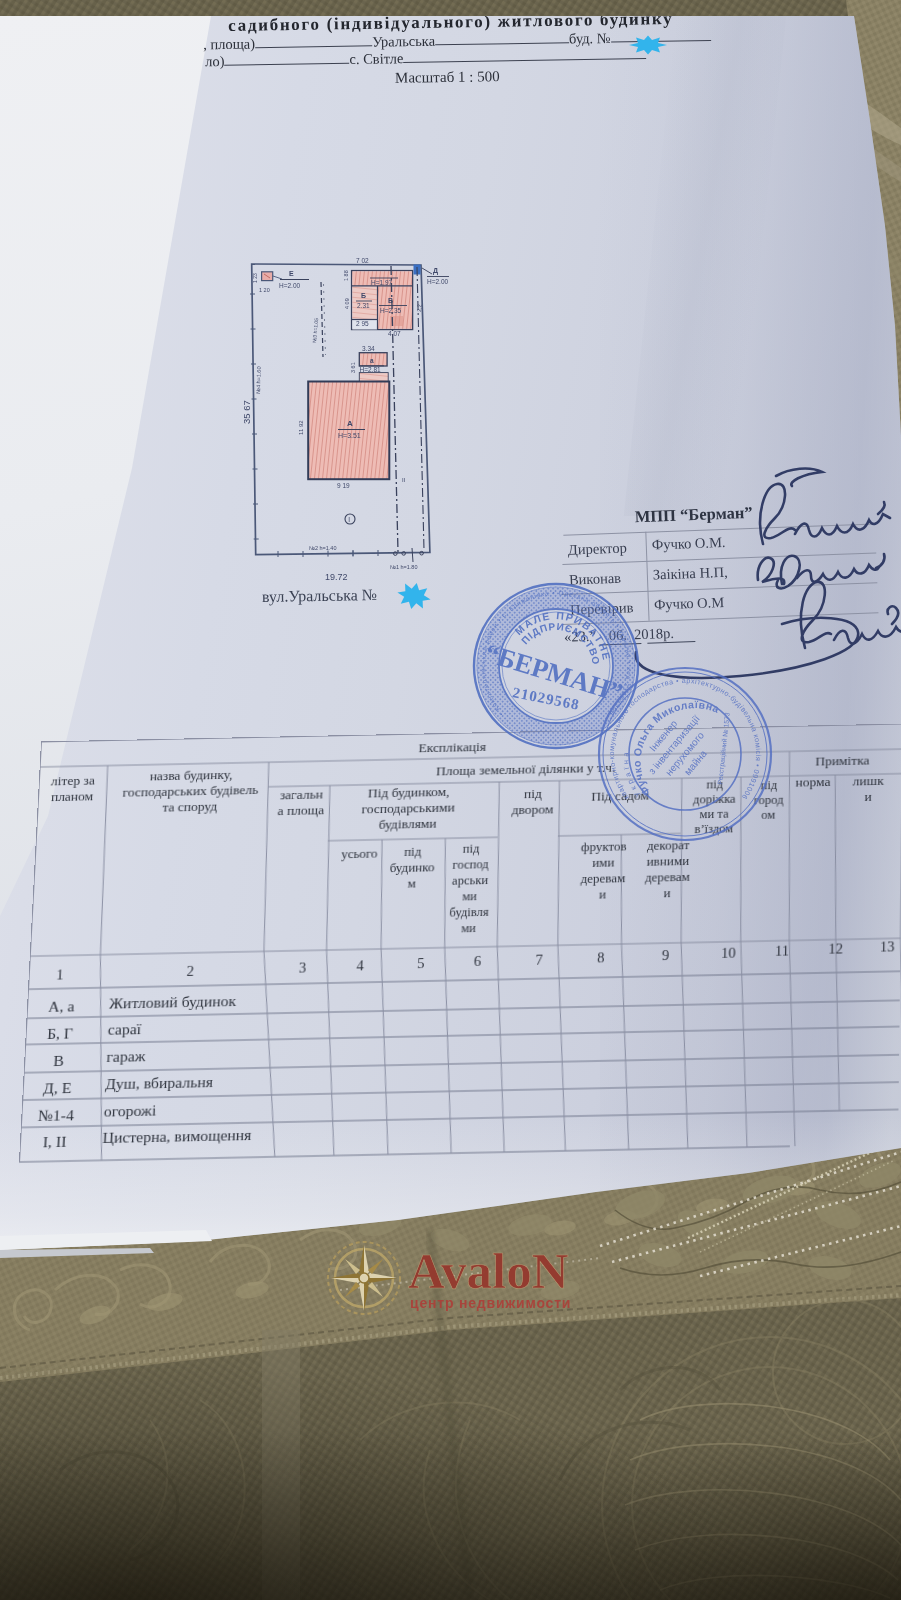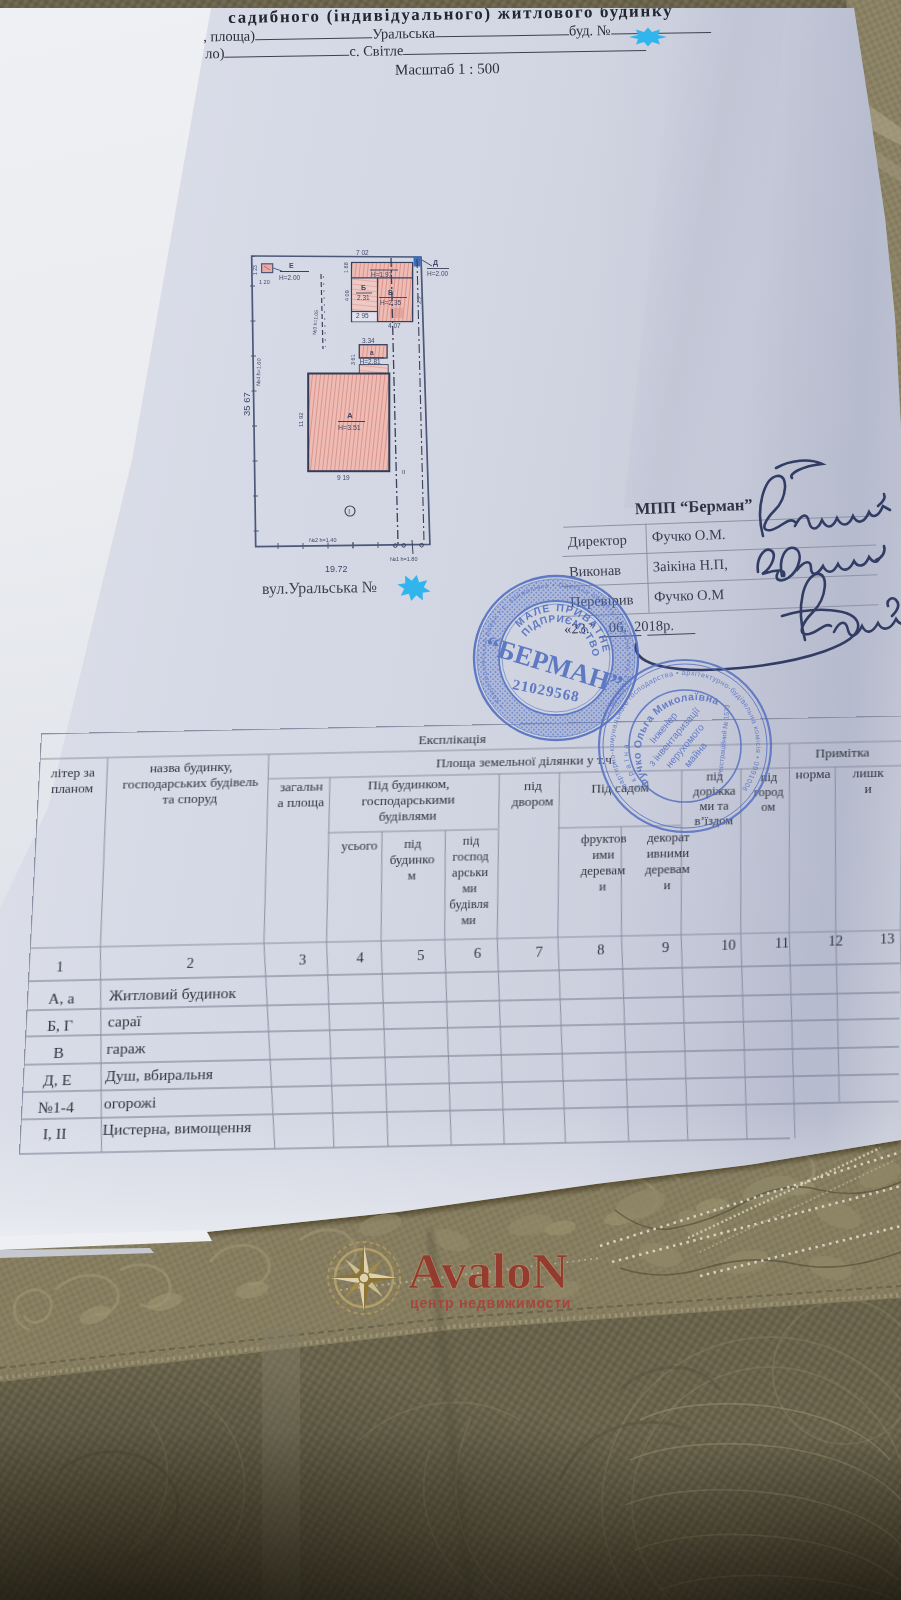--- a/index.html
+++ b/index.html
@@ -139,21 +139,21 @@
   <path d="M688,1238 L880,1148" stroke="#d3cdb2" stroke-width="2.4" stroke-dasharray="2,2.6" opacity="0.9"></path>
   <path d="M700,1252 L895,1160" stroke="#c4bda0" stroke-width="1.6" stroke-dasharray="1.5,3" opacity="0.7"></path>
   <path d="M430,1230 L470,1600" stroke="#57523e" stroke-width="8" opacity="0.35" filter="url(#soft)"></path>
 
   <rect x="0" y="1260" width="901" height="340" fill="url(#shadBL)"></rect>
   <rect x="300" y="1300" width="601" height="300" fill="url(#shadBR)"></rect>
   <rect x="0" y="1430" width="901" height="170" fill="url(#botgrad)"></rect>
 </svg>
 </div>
 
-<div class="abs" style="left:0;top:8px;width:901px;height:1236px;
+<div class="abs" style="left:0;top:16px;width:901px;height:1236px;
   clip-path:polygon(0 0,854px 0,870px 105px,885px 210px,895px 310px,901px 420px,901px 1132px,748px 1157px,596px 1176px,398px 1204px,197px 1225px,0 1234px);
   background:linear-gradient(100deg,#e0e3eb 0%,#dadde8 16%,#d6dae6 28%,#d3d7e3 46%,#ccd0de 70%,#c1c5d5 88%,#cbcfdb 97%);">
 
   <div class="abs" style="left:0;top:0;width:220px;height:160px;background:radial-gradient(ellipse 220px 160px at 0% 0%,rgba(150,155,170,0.22) 0%,rgba(150,155,170,0) 70%);"></div>
 
   <div class="abs" style="left:0;top:0;width:260px;height:940px;
     clip-path:polygon(0 0,211px 0,132px 452px,48px 800px,0 900px);
     background:linear-gradient(168deg,#eff0f3 0%,#eaecf0 50%,#dfe2e8 100%);"></div>
 
   <div class="abs" style="left:600px;top:0;width:301px;height:1200px;

